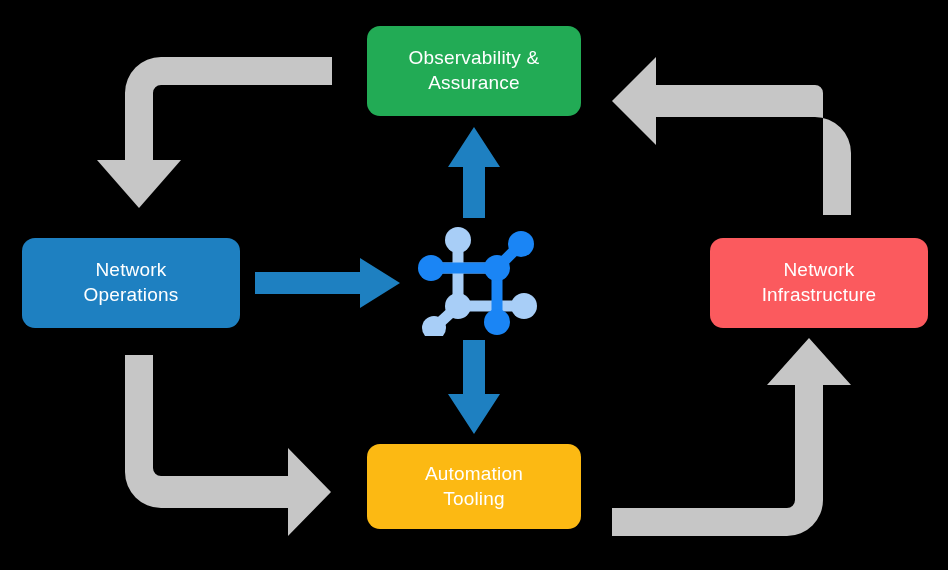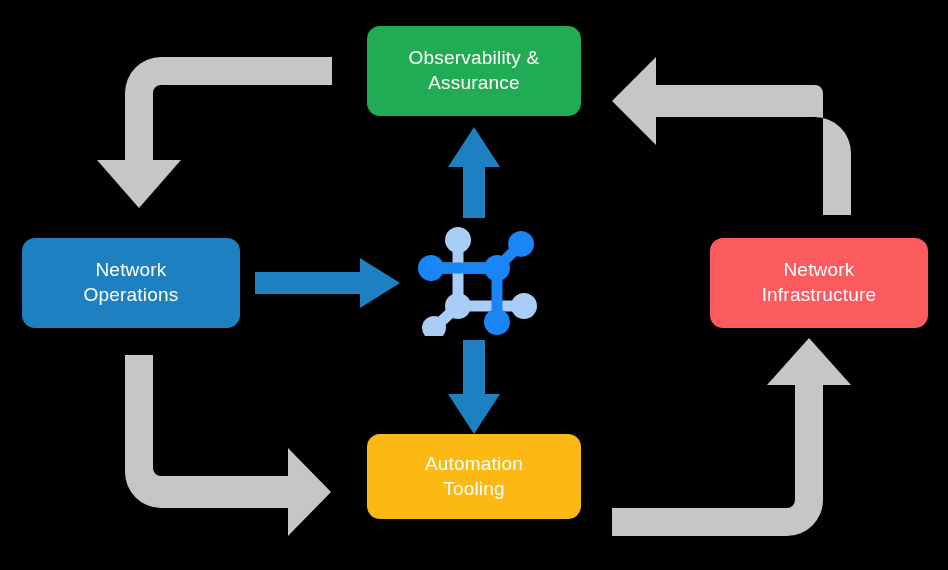--- a/index.html
+++ b/index.html
@@ -47,21 +47,21 @@
   #node-observability {
     left: 367px;  top: 26px;   width: 214px; height: 90px;
   }
   #node-network-operations {
     left: 22px;   top: 238px;  width: 218px; height: 90px;
   }
   #node-network-infrastructure {
     left: 710px;  top: 238px;  width: 218px; height: 90px;
   }
   #node-automation-tooling {
-    left: 367px;  top: 434px;  width: 214px; height: 85px;
+    left: 367px;  top: 444px;  width: 214px; height: 85px;
   }
 
   
   .overlay-svg {
     position: absolute;
     left: 0; top: 0;
     width: 948px; height: 570px;
     pointer-events: none;
   }
   .overlay-svg .hit { pointer-events: auto; }

